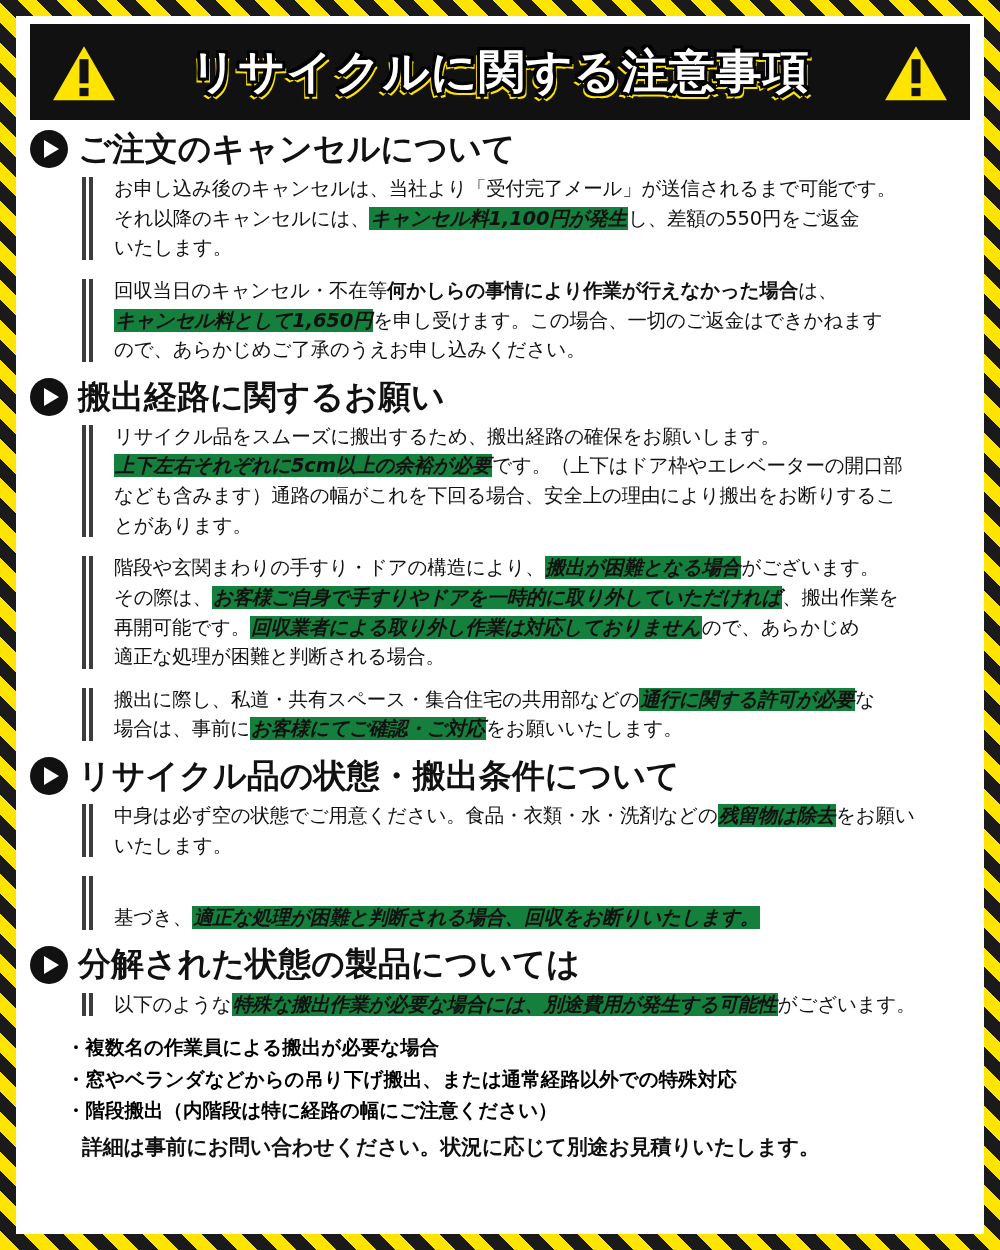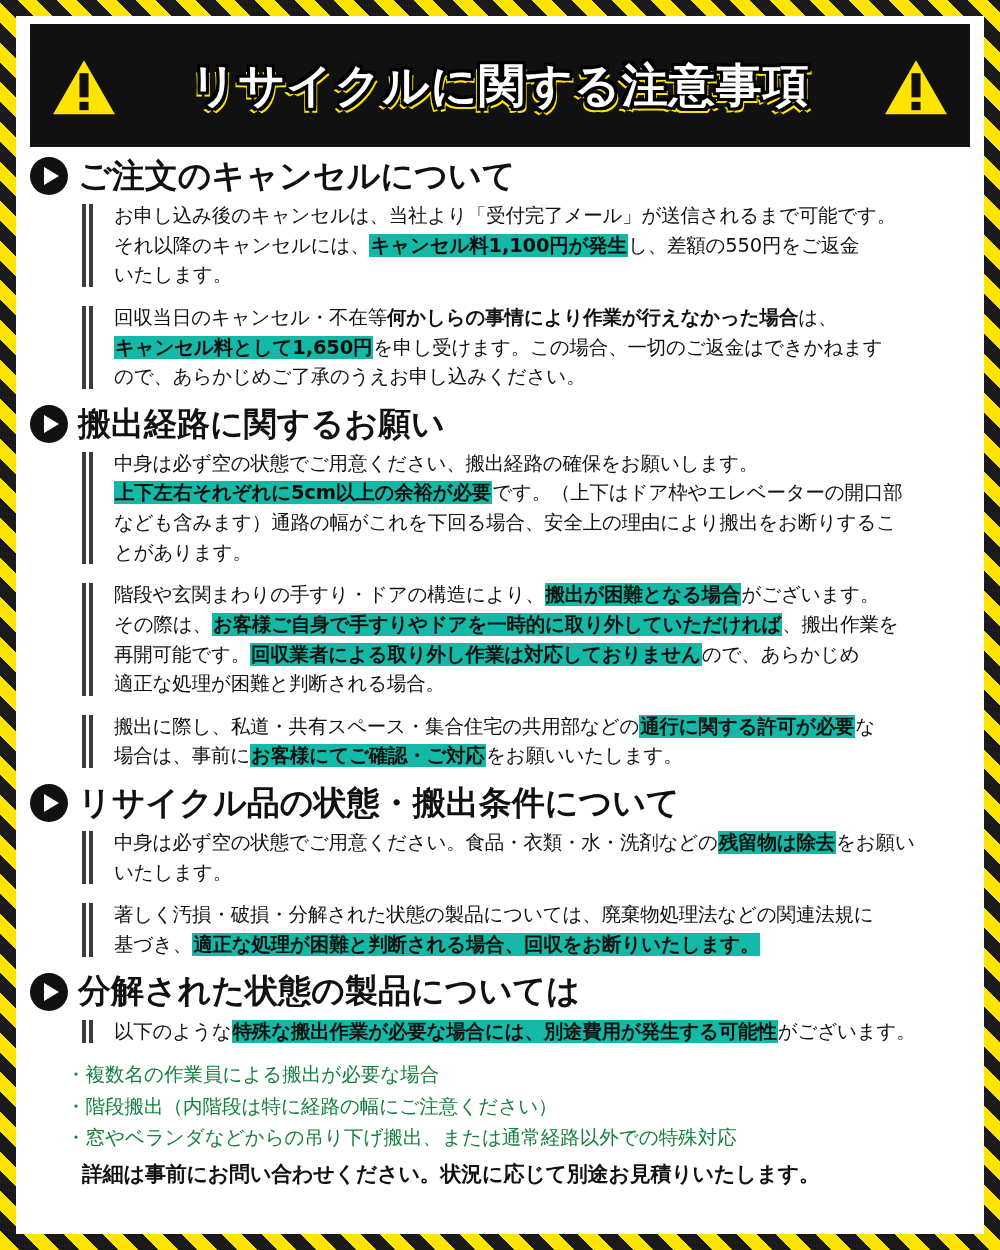--- a/index.html
+++ b/index.html
@@ -34,21 +34,21 @@
     position: absolute;
     left: 16px; top: 16px;
     width: 968px; height: 1218px;
     padding: 8px 14px 10px 14px;
     overflow: hidden;
   }
 
   
   .title-bar {
     background: #111111;
-    height: 123px;
+    height: 96px;
     display: flex;
     align-items: center;
     justify-content: space-between;
     padding: 0 16px;
     margin-bottom: 10px;
   }
   .warn-ico {
     width: 76px; height: 68px;
     position: relative;
     flex: 0 0 auto;
@@ -117,30 +117,32 @@
     background: #3c3c3c;
   }
   .para::after {
     content: "";
     position: absolute;
     left: 7px; top: 3px; bottom: 3px;
     width: 4px;
     background: #3c3c3c;
   }
   .hl {
-    background: #14b8a6;
+    background: #15803d;
     font-weight: bold;
     padding: 0 1px;
+    font-style: italic;
   }
   .bullets {
     margin: 4px 0 6px 36px;
     font-size: 19.5px;
     line-height: 1.62;
-    color: #15803d;
+    color: #000000;
     list-style: none;
+    font-weight: bold;
   }
   .bullets li::before { content: "・"; }
   .closing {
     margin: 6px 0 0 52px;
     font-size: 21px;
     font-weight: bold;
     color: #111;
     letter-spacing: -0.2px;
   }
 </style>
@@ -178,41 +180,41 @@
             <div class="sec-title">ご注文のキャンセルについて</div>
           </div>
           <div class="para"><span>お申し込み後のキャンセルは、当社より「受付完了メール」が送信されるまで可能です。</span><br><span>それ以降のキャンセルには、</span><span class="hl">キャンセル料1,100円が発生</span><span>し、差額の550円をご返金</span><br><span>いたします。</span></div>
           <div class="para"><span>回収当日のキャンセル・不在等</span><span style="font-weight: bold; text-align: center;">何かしらの事情により作業が行えなかった場合</span><span>は、</span><br><span class="hl">キャンセル料として1,650円</span><span>を申し受けます。この場合、一切のご返金はできかねます</span><br><span>ので、あらかじめご了承のうえお申し込みください。</span></div>
         </div>
         <div class="section">
           <div class="sec-head">
             <span class="play-ico"></span>
             <div class="sec-title">搬出経路に関するお願い</div>
           </div>
-          <div class="para"><span>中身は必ず空の状態でご用意ください、搬出経路の確保をお願いします。</span><br><span class="hl">上下左右それぞれに5cm以上の余裕が必要</span><span>です。（上下はドア枠やエレベーターの開口部</span><br><span>なども含みます）通路の幅がこれを下回る場合、安全上の理由により搬出をお断りするこ</span><br><span>とがあります。</span></div>
+          <div class="para"><span>リサイクル品をスムーズに搬出するため、搬出経路の確保をお願いします。</span><br><span class="hl">上下左右それぞれに5cm以上の余裕が必要</span><span>です。（上下はドア枠やエレベーターの開口部</span><br><span>なども含みます）通路の幅がこれを下回る場合、安全上の理由により搬出をお断りするこ</span><br><span>とがあります。</span></div>
           <div class="para"><span>階段や玄関まわりの手すり・ドアの構造により、</span><span class="hl">搬出が困難となる場合</span><span>がございます。</span><br><span>その際は、</span><span class="hl">お客様ご自身で手すりやドアを一時的に取り外していただければ</span><span>、搬出作業を</span><br><span>再開可能です。</span><span class="hl">回収業者による取り外し作業は対応しておりません</span><span>ので、あらかじめ</span><br><span>適正な処理が困難と判断される場合。</span></div>
           <div class="para"><span>搬出に際し、私道・共有スペース・集合住宅の共用部などの</span><span class="hl">通行に関する許可が必要</span><span>な</span><br><span>場合は、事前に</span><span class="hl">お客様にてご確認・ご対応</span><span>をお願いいたします。</span></div>
         </div>
         <div class="section">
           <div class="sec-head">
             <span class="play-ico"></span>
             <div class="sec-title">リサイクル品の状態・搬出条件について</div>
           </div>
           <div class="para"><span>中身は必ず空の状態でご用意ください。食品・衣類・水・洗剤などの</span><span class="hl">残留物は除去</span><span>をお願い</span><br><span>いたします。</span></div>
-          <div class="para"><span>著しく汚損・破損・分解された状態の製品については、廃棄物処理法などの関連法規に</span><br><span>基づき、</span><span class="hl">適正な処理が困難と判断される場合、回収をお断りいたします。</span></div>
+          <div class="para"><br><span>基づき、</span><span class="hl">適正な処理が困難と判断される場合、回収をお断りいたします。</span></div>
         </div>
         <div class="section">
           <div class="sec-head">
             <span class="play-ico"></span>
             <div class="sec-title">分解された状態の製品については</div>
           </div>
           <div class="para"><span>以下のような</span><span class="hl">特殊な搬出作業が必要な場合には、別途費用が発生する可能性</span><span>がございます。</span></div>
           <ul class="bullets">
             <li>複数名の作業員による搬出が必要な場合</li>
+            <li>窓やベランダなどからの吊り下げ搬出、または通常経路以外での特殊対応</li>
             <li>階段搬出（内階段は特に経路の幅にご注意ください）</li>
-            <li>窓やベランダなどからの吊り下げ搬出、または通常経路以外での特殊対応</li>
           </ul>
           <div class="closing">詳細は事前にお問い合わせください。状況に応じて別途お見積りいたします。</div>
         </div>
       </div>
 
   </div>
 </div>
 
 </body></html>

